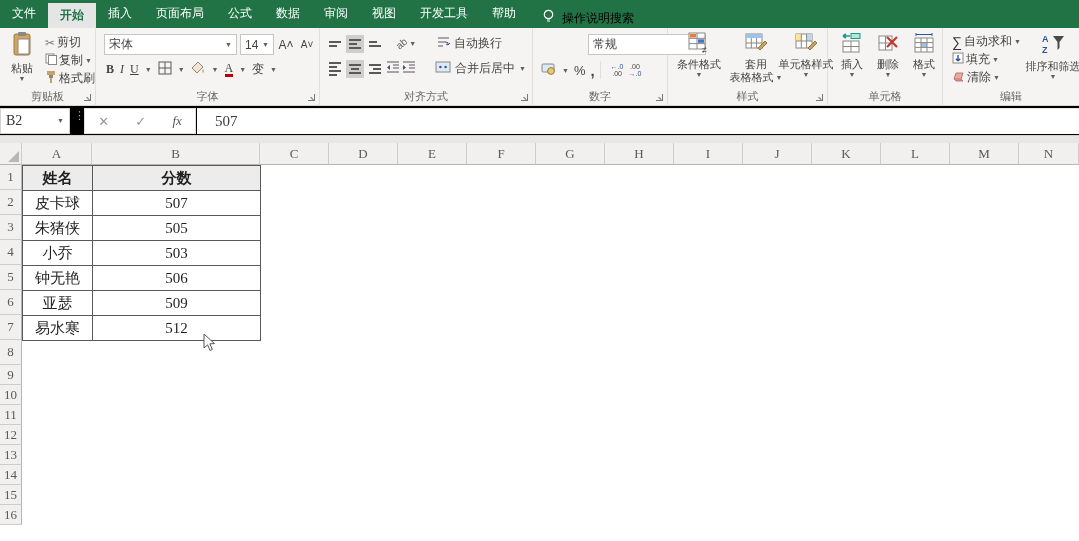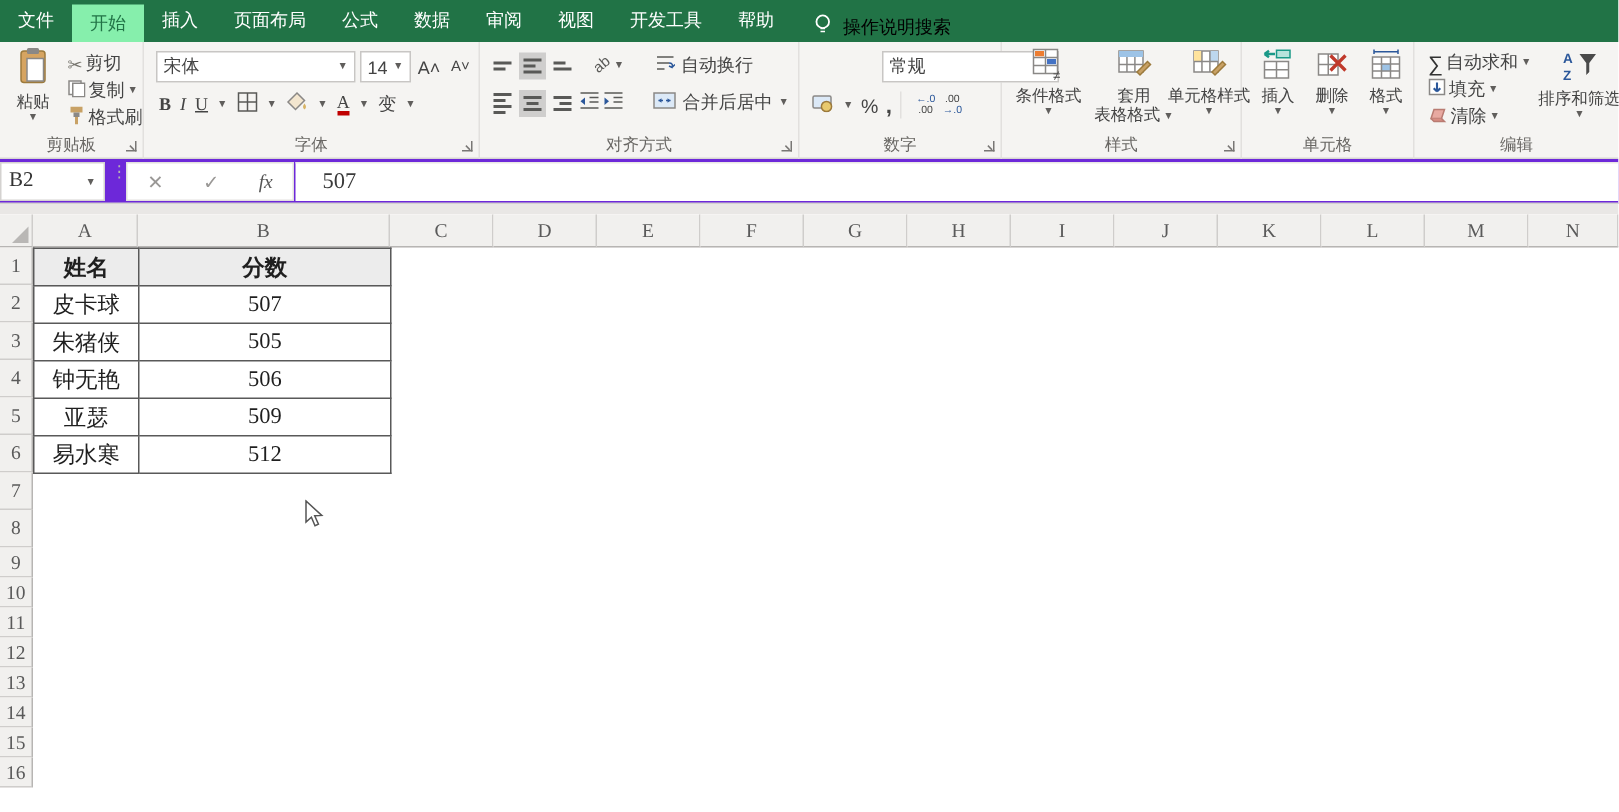--- a/index.html
+++ b/index.html
@@ -5,21 +5,21 @@
   * { margin:0; padding:0; box-sizing:border-box; }
   html,body { width:1079px; height:541px; overflow:hidden; background:#fff;
     font-family:"Liberation Sans", sans-serif; }
   #app { position:relative; width:1079px; height:541px; }
 
   
   #menubar { position:absolute; left:0; top:0; width:1079px; height:28px;
     background:#217346; display:flex; align-items:flex-end; }
   .mtab { color:#fff; font-size:12px; padding:6px 12px 7px; height:28px;
     display:flex; align-items:center; cursor:default; white-space:nowrap; }
-  .mtab.active { background:#86efac; color:#217346; height:25px; margin-top:3px; }
+  .mtab.active { background:#e5e5e5; color:#217346; height:25px; margin-top:3px;font-weight:bold; }
   #menu-search { display:flex; align-items:center; color:#000000; font-size:12px;
     margin-left:14px; gap:7px; padding-bottom:1px; }
 
   
   #ribbon { position:absolute; left:0; top:28px; width:1079px; height:78px;
     background:#f5f4f2; border-bottom:1px solid #d8d6d4; font-size:12px; color:#444; }
   .rgroup { position:absolute; top:0; height:78px; border-right:1px solid #e2e0de; }
   .glabel { position:absolute; bottom:2px; left:0; right:0; text-align:center;
     font-size:11px; color:#696764; }
   .dlg { position:absolute; right:3px; bottom:4px; width:8px; height:8px; }
@@ -37,21 +37,21 @@
   .inputbox { background:#fff; border:1px solid #c8c6c4; display:flex;
     align-items:center; justify-content:space-between; padding:0 4px; height:21px; }
   .sq { width:18px; height:18px; display:flex; align-items:center;
     justify-content:center; }
   .sq.sel { background:#cfcecd; }
   .alni { display:flex; flex-direction:column; gap:2px; }
   .alni i { display:block; height:2px; background:#595957; }
 
   
   #formulabar { position:absolute; left:0; top:106px; width:1079px; height:30px;
-    background:#6d28d9; border-bottom:1px solid #d4d2d0; }
+    background:#000000; border-bottom:1px solid #d4d2d0; }
   #namebox { position:absolute; left:0; top:2px; width:70px; height:26px;
     background:#fff; border:1px solid #d4d2d0; display:flex; align-items:center;
     justify-content:space-between; padding:0 5px;
     font-family:"Liberation Serif", serif; font-size:14px; color:#333; }
   #nb-sep { position:absolute; left:74px; top:7px; color:#b5b3b1; font-size:11px;
     letter-spacing:0; line-height:5px; }
   #fxbox { position:absolute; left:84px; top:2px; width:112px; height:26px;
     background:#fff; border:1px solid #e2e0de; display:flex; align-items:center;
     justify-content:space-around; color:#9a9896; font-size:13px; }
   #fxbox .fx { font-family:"Liberation Serif", serif; font-style:italic;
@@ -513,20 +513,24 @@
           </tr>
           <tr>
             <td>皮卡球</td>
             <td>507</td>
           </tr>
           <tr>
             <td>朱猪侠</td>
             <td>505</td>
           </tr>
           <tr>
+            <td>小乔</td>
+            <td>503</td>
+          </tr>
+          <tr>
             <td>钟无艳</td>
             <td>506</td>
           </tr>
           <tr>
             <td>亚瑟</td>
             <td>509</td>
           </tr>
           <tr>
             <td>易水寒</td>
             <td>512</td>

